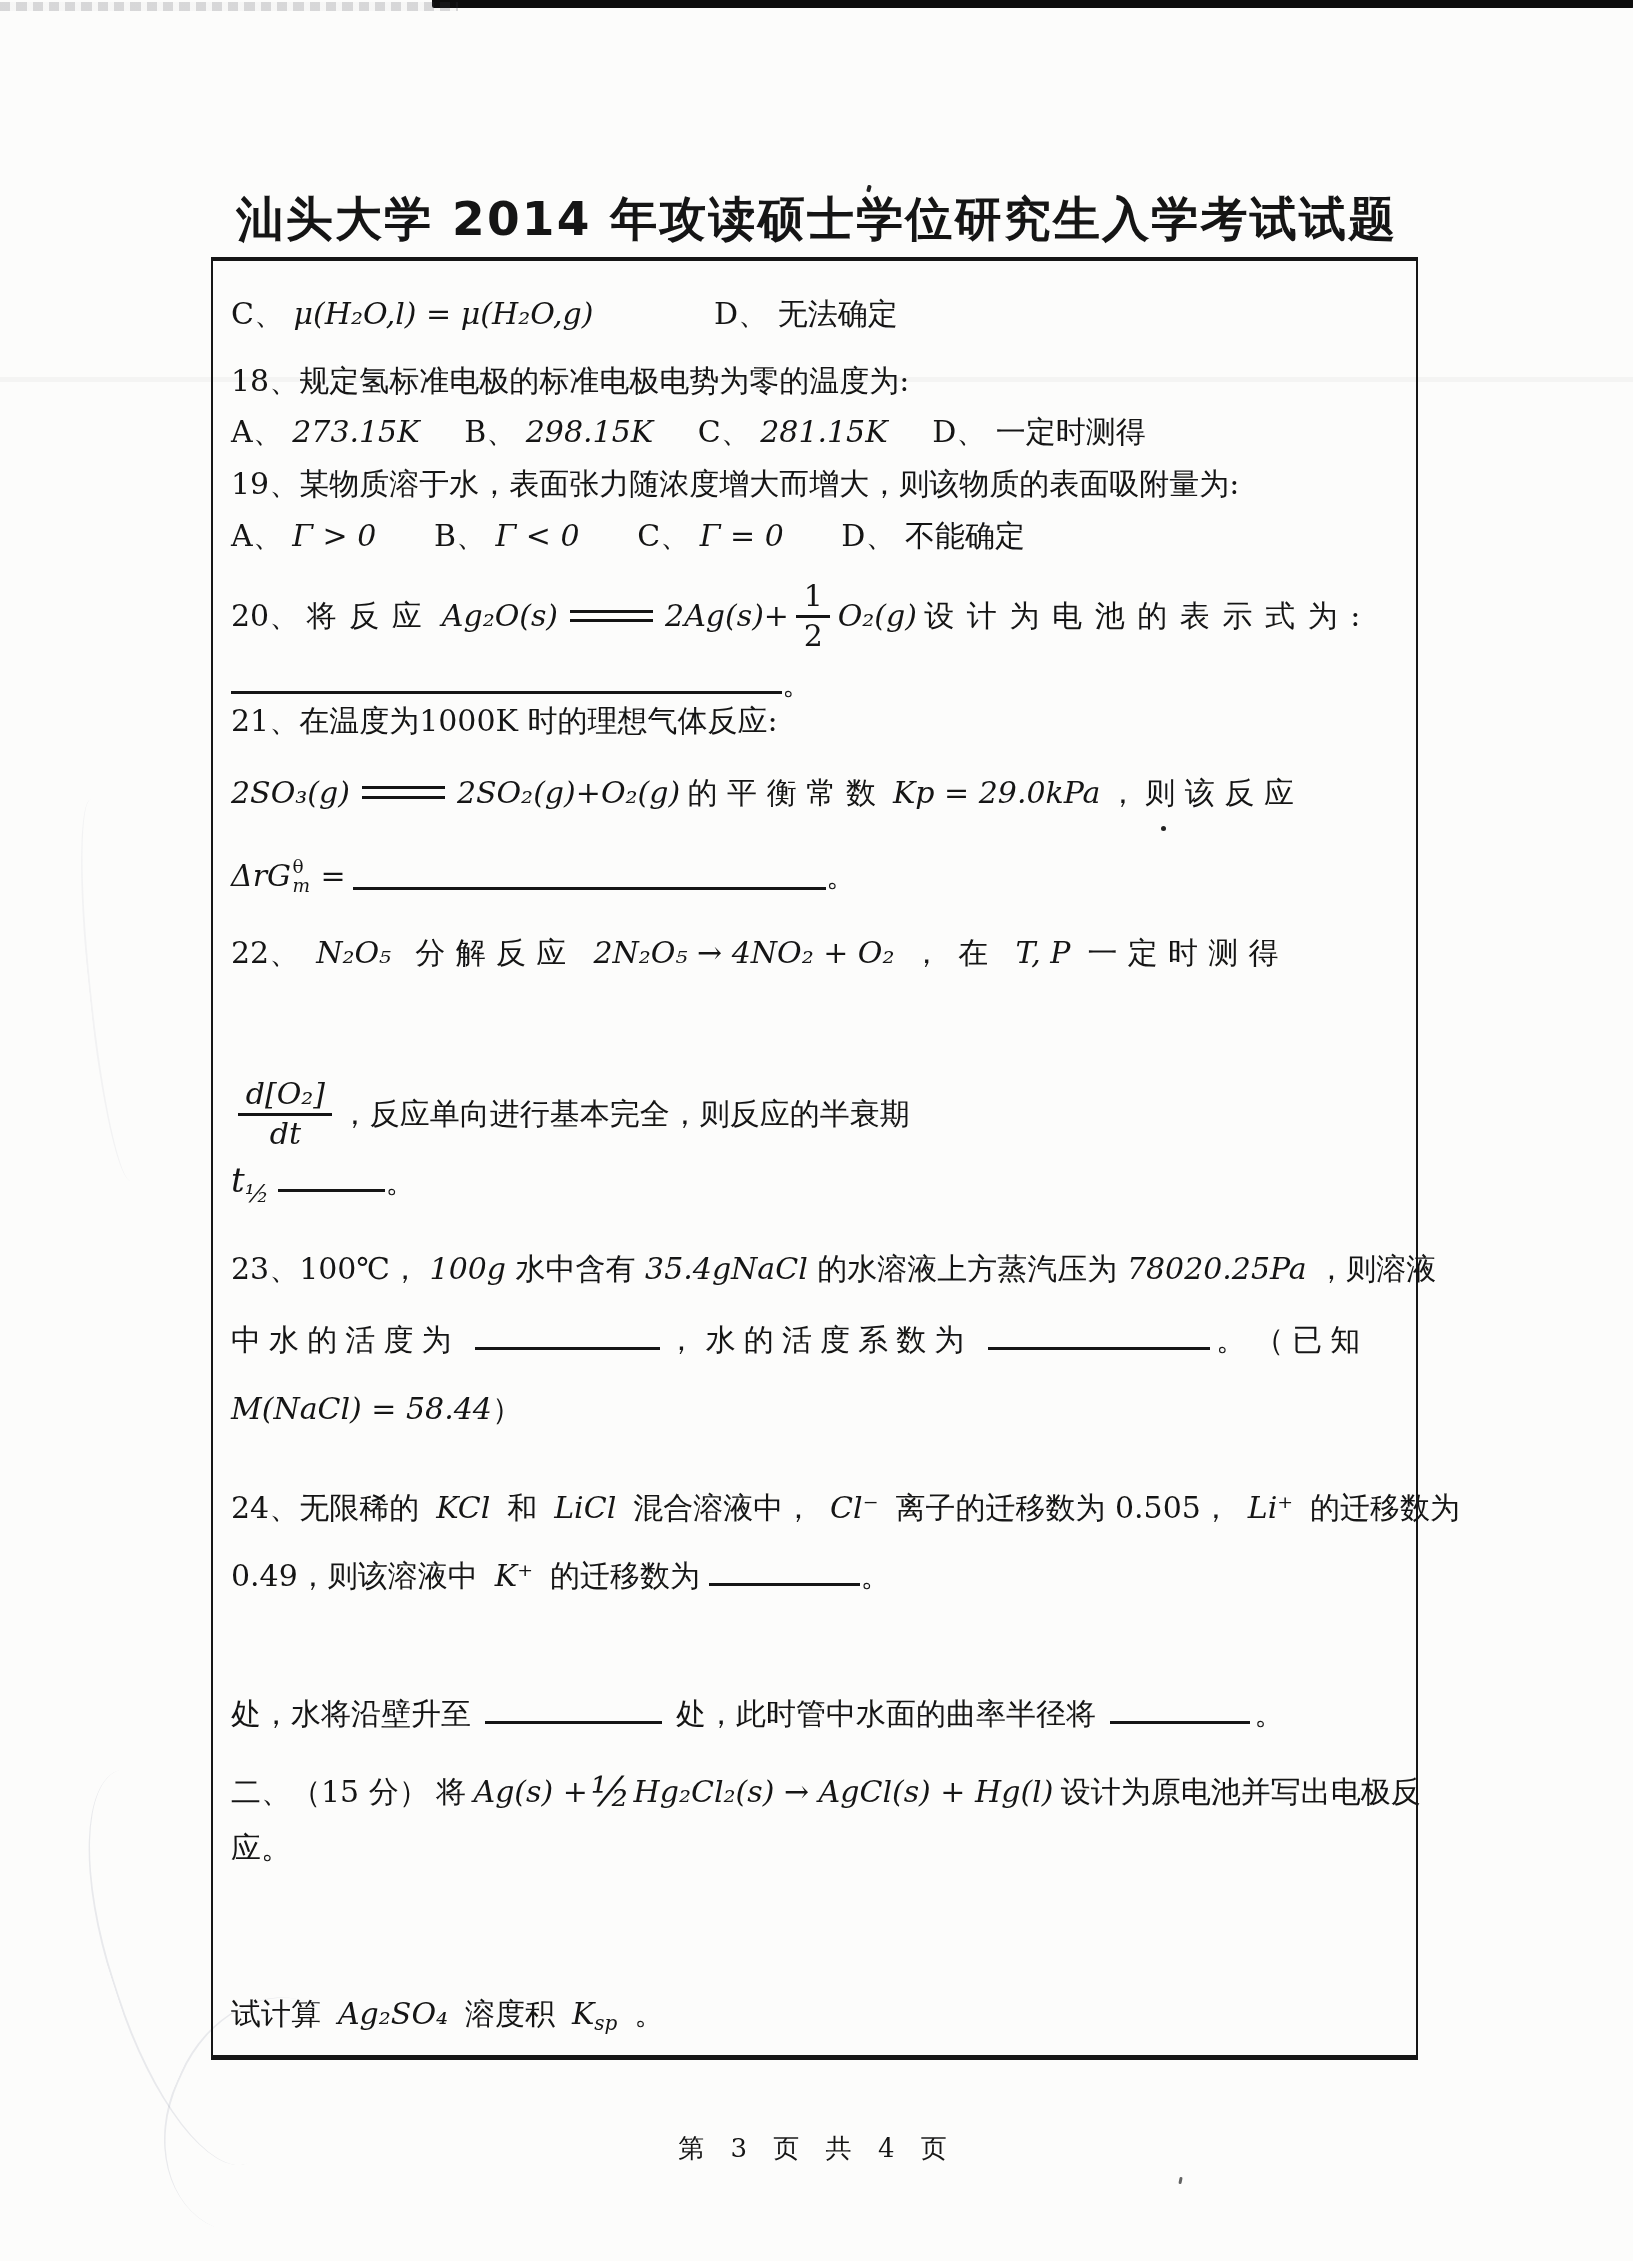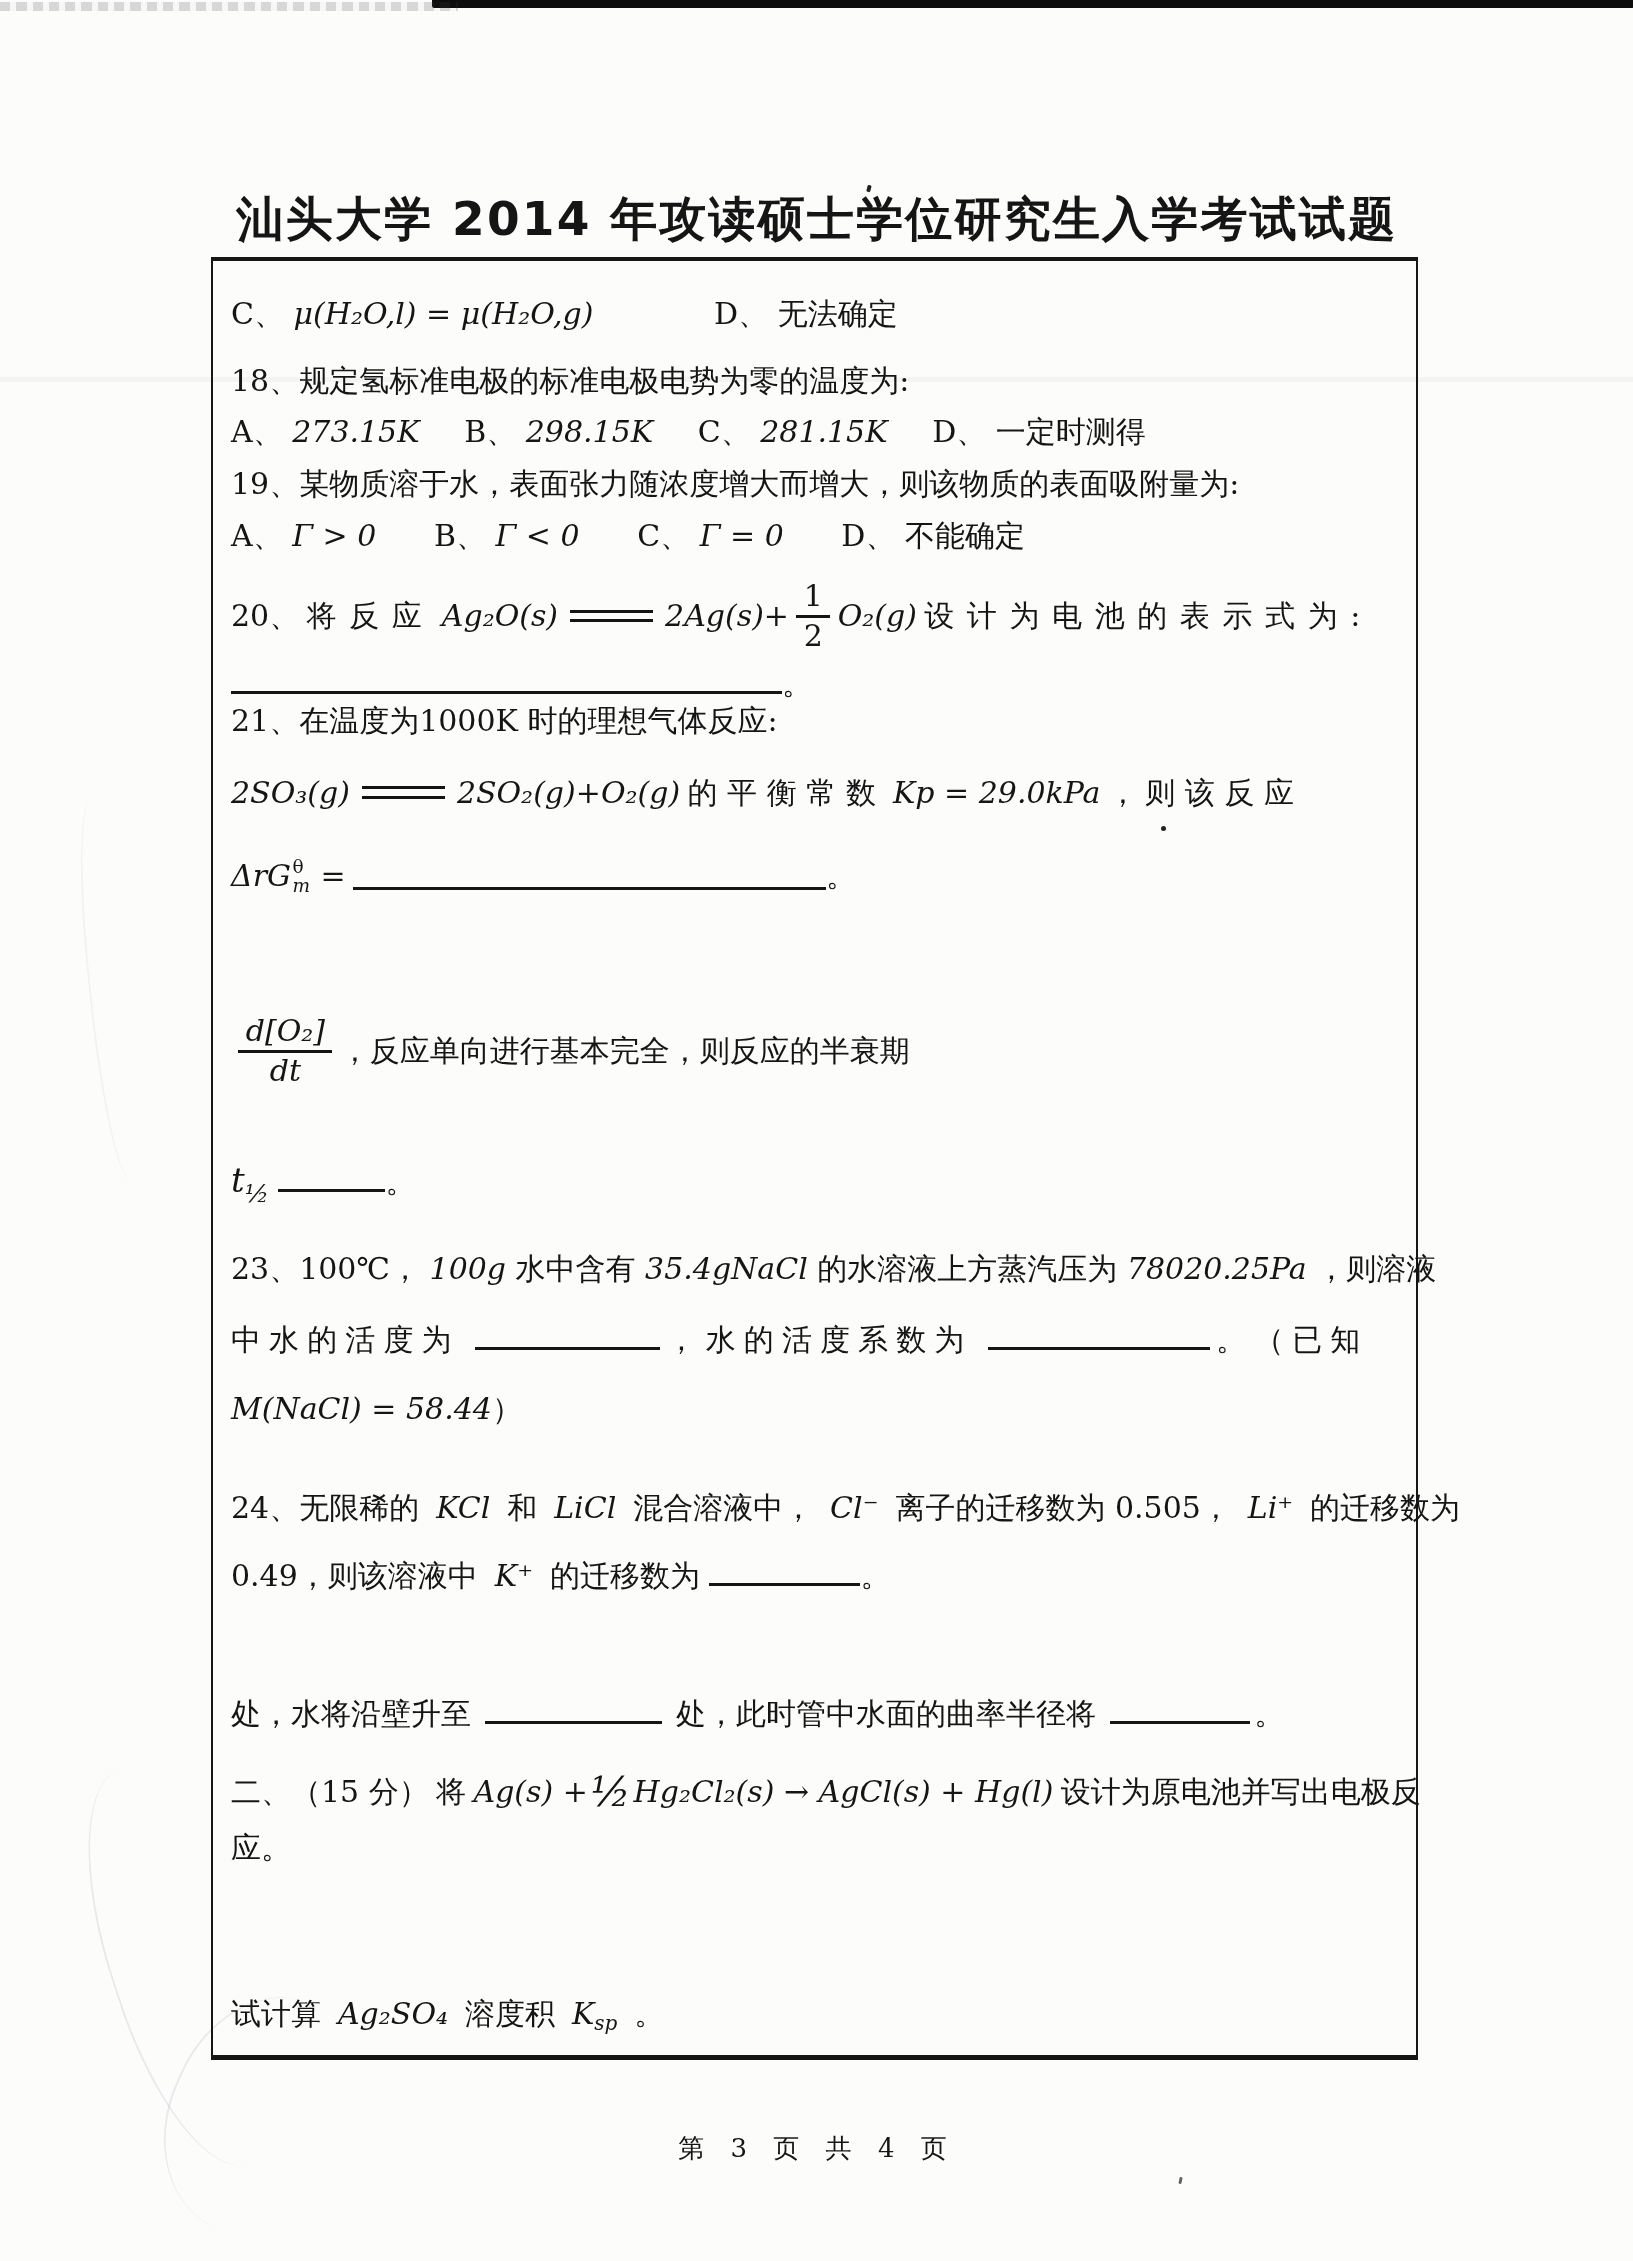--- a/index.html
+++ b/index.html
@@ -146,21 +146,31 @@
     <span class="it">ΔrG</span>
     <span class="supsub">
         <span>θ</span>
         <span class="it">m</span>
       </span>
     <span class="cn mx10">=</span>
     <span class="blank" style="width:473px;"></span>
     <span class="cn">。</span>
   </div>
 
-  <div class="line flexline" style="top:1001px;height:100px;">
+  <div class="line" style="top:933px;">
+    <span class="cn">22、</span>
+    <span class="it mx10">N₂O₅</span>
+    <span class="cn sp14 mx10">分解反应</span>
+    <span class="it">2N₂O₅ → 4NO₂ + O₂</span>
+    <span class="cn mx10">，</span>
+    <span class="cn sp14">在</span>
+    <span class="it mx10">T, P</span>
+    <span class="cn sp14">一定时测得</span>
+  </div>
+  <div class="line flexline" style="top:1064px;height:100px;">
     <span class="frac it">
         <span class="num">d[O₂]</span>
         <span class="den">dt</span>
       </span>
     <span class="cn">，反应单向进行基本完全，则反应的半衰期</span>
   </div>
   <div class="line" style="top:1160px;">
     <span class="it" style="font-size:34px;">t</span><span class="it tsub">½</span>
     <span class="blank" style="width:107px;"></span><span class="cn">。</span>
   </div>

